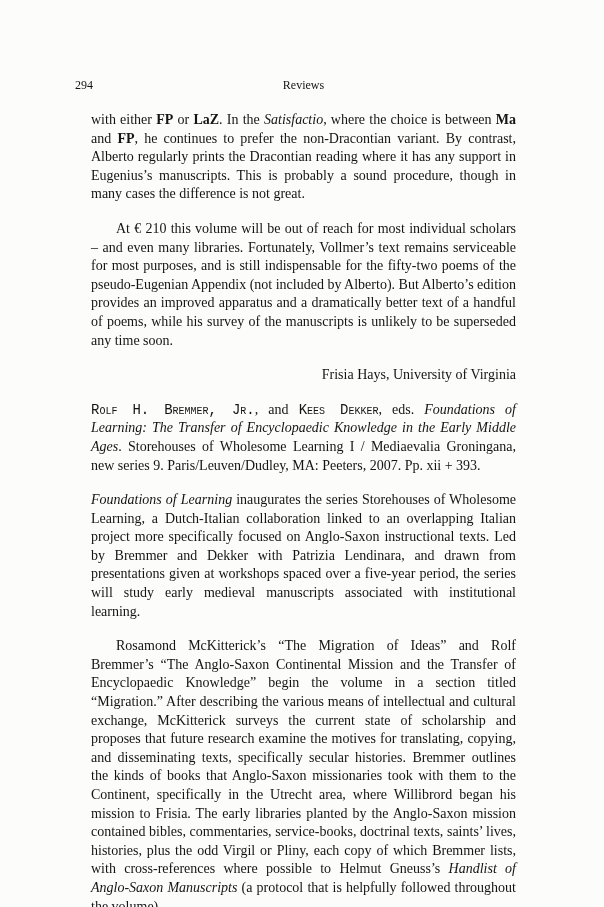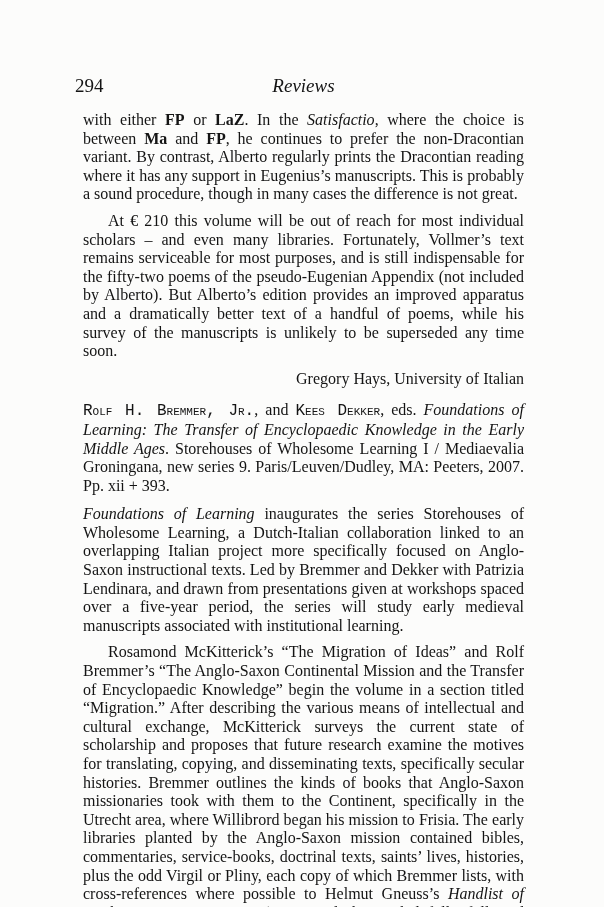--- a/index.html
+++ b/index.html
@@ -18,39 +18,38 @@
   }
   .content {
     position: absolute;
     left: 75px;
     top: 76px;
     width: 457px;
   }
   .running-head {
     position: relative;
     height: 19px;
-    margin-bottom: 16px;
-    font-size: 19px;
+    margin-bottom: 9px;
+    font-size: 12px;
     line-height: 19px;
   }
   .page-num {
     position: absolute;
     left: 0;
     top: 0;
   }
   .run-title {
     position: absolute;
     left: 0;
     right: 0;
     text-align: center;
-    font-style: italic;
   }
   p {
-    margin: 8px;
-    font-size: 16px;
+    margin: 16px;
+    font-size: 14px;
     line-height: 18.6px;
     text-align: justify;
     text-justify: inter-word;
   }
   p.indent { text-indent: 25px; }
   .attribution {
     text-align: right;
     margin-top: 9px;
     margin-bottom: 13px;
   }
@@ -66,21 +65,21 @@
   <div class="content">
 
     <div class="running-head">
       <span class="page-num">294</span>
       <span class="run-title">Reviews</span>
     </div>
 
     <section>
       <p><span>with either </span><span class="b">FP</span><span> or </span><span class="b">LaZ</span><span>. In the </span><span class="i">Satisfactio</span><span>, where the choice is between </span><span class="b">Ma</span><span> and </span><span class="b">FP</span><span>, he continues to prefer the non-Dracontian variant. By contrast, Alberto regularly prints the Dracontian reading where it has any support in Eugenius’s manuscripts. This is probably a sound procedure, though in many cases the difference is not great.</span></p>
       <p class="indent"><span>At € 210 this volume will be out of reach for most individual scholars – and even many libraries. Fortunately, Vollmer’s text remains serviceable for most purposes, and is still indispensable for the fifty-two poems of the pseudo-Eugenian Appendix (not included by Alberto). But Alberto’s edition provides an improved apparatus and a dramatically better text of a handful of poems, while his survey of the manuscripts is unlikely to be superseded any time soon.</span></p>
-      <p class="attribution">Gregory Hays, University of Italian</p>
+      <p class="attribution">Frisia Hays, University of Virginia</p>
     </section>
 
     <section>
       <p class="citation"><span class="sc">Rolf H. Bremmer, Jr.</span><span>, and </span><span class="sc">Kees Dekker</span><span>, eds. </span><span class="i">Foundations of Learning: The Transfer of Encyclopaedic Knowledge in the Early Middle Ages</span><span>. Storehouses of Wholesome Learning I / Mediaevalia Groningana, new series 9. Paris/Leuven/Dudley, MA: Peeters, 2007. Pp. xii + 393.</span></p>
       <p><span class="i">Foundations of Learning</span><span> inaugurates the series Storehouses of Wholesome Learning, a Dutch-Italian collaboration linked to an overlapping Italian project more specifically focused on Anglo-Saxon instructional texts. Led by Bremmer and Dekker with Patrizia Lendinara, and drawn from presentations given at workshops spaced over a five-year period, the series will study early medieval manuscripts associated with institutional learning.</span></p>
       <p class="indent"><span>Rosamond McKitterick’s “The Migration of Ideas” and Rolf Bremmer’s “The Anglo-Saxon Continental Mission and the Transfer of Encyclopaedic Knowledge” begin the volume in a section titled “Migration.” After describing the various means of intellectual and cultural exchange, McKitterick surveys the current state of scholarship and proposes that future research examine the motives for translating, copying, and disseminating texts, specifically secular histories. Bremmer outlines the kinds of books that Anglo-Saxon missionaries took with them to the Continent, specifically in the Utrecht area, where Willibrord began his mission to Frisia. The early libraries planted by the Anglo-Saxon mission contained bibles, commentaries, service-books, doctrinal texts, saints’ lives, histories, plus the odd Virgil or Pliny, each copy of which Bremmer lists, with cross-references where possible to Helmut Gneuss’s </span><span class="i">Handlist of Anglo-Saxon Manuscripts</span><span> (a protocol that is helpfully followed throughout the volume).</span></p>
     </section>
 
   </div>
 </div>

